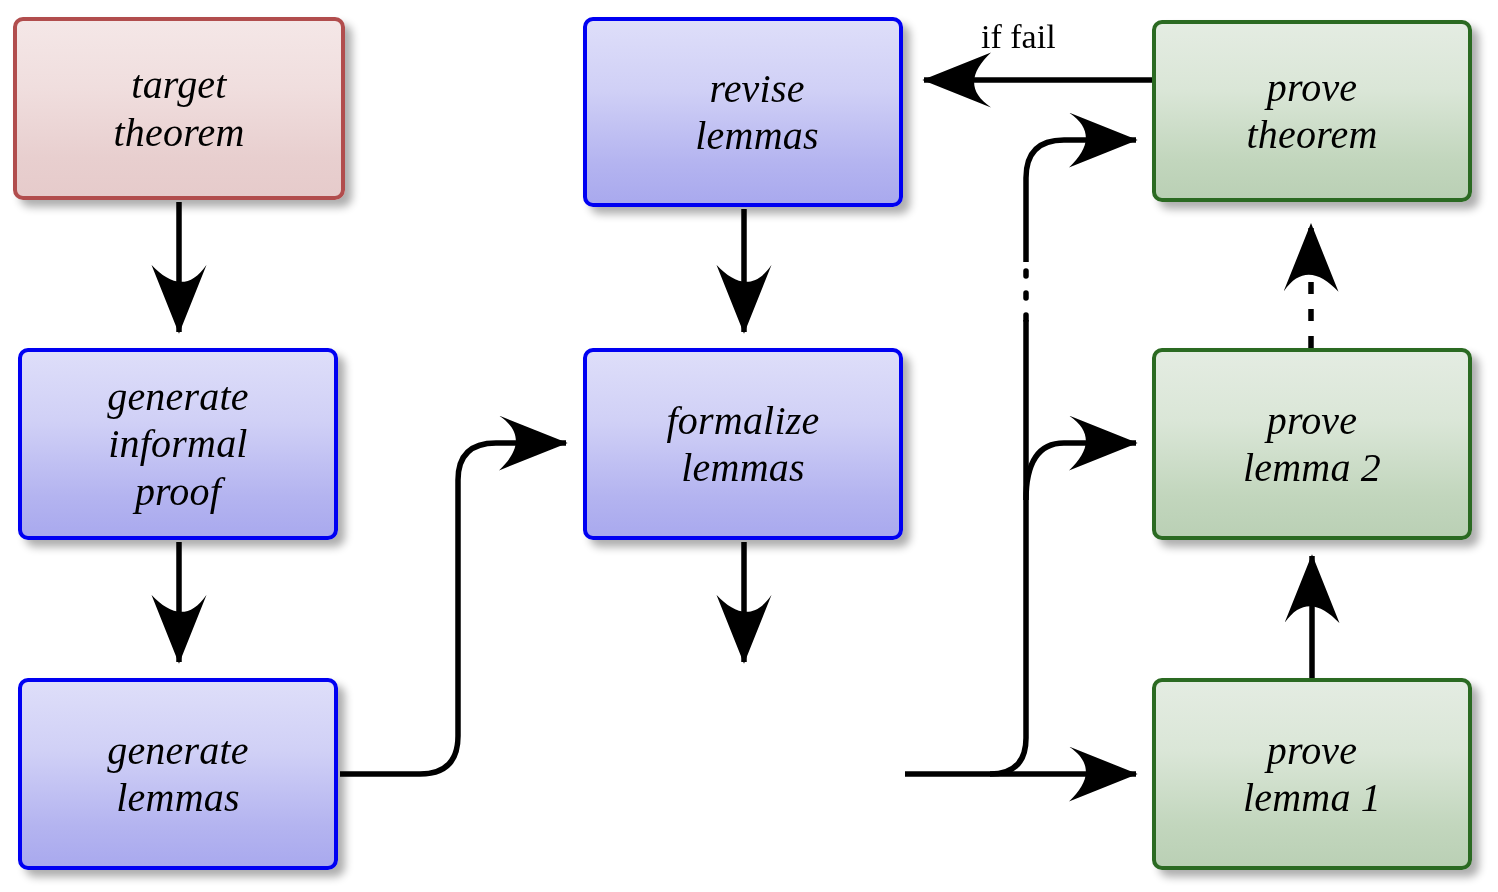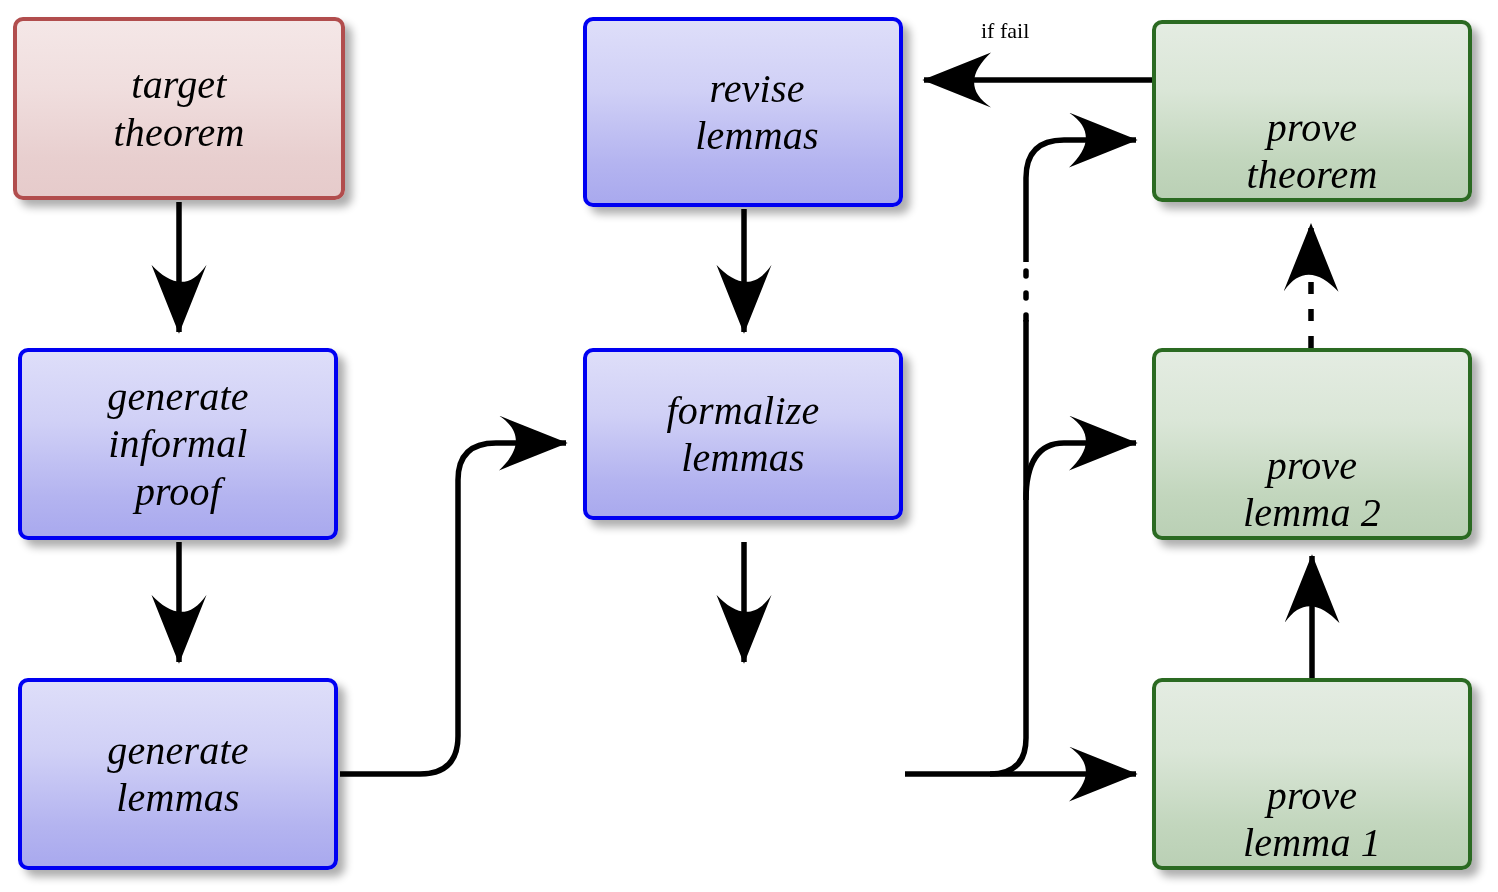--- a/index.html
+++ b/index.html
@@ -50,25 +50,24 @@
     border: 4px solid #0000f2;
     background: linear-gradient(to bottom, #dedef9 0%, #d0d0f6 38%, #b4b4f0 78%, #a9a9ee 100%);
   }
   .node.red {
     border: 4px solid #b14d4d;
     background: linear-gradient(to bottom, #f4e7e7 0%, #f0dede 38%, #e8cfcf 78%, #e6cbcb 100%);
   }
   .node.green {
     border: 4px solid #2b6a22;
     background: linear-gradient(to bottom, #e4ece2 0%, #dae6d7 38%, #c2d6bd 78%, #bad0b5 100%);
-    align-items: flex-end;
   }
   .edge-label {
     position: absolute;
-    font-size: 22px;
+    font-size: 34px;
     color: #000000;
     white-space: nowrap;
   }
 </style>
 </head>
 <body>
 
 <div id="canvas">
 
   <svg id="edge-layer" viewBox="0 0 1498 892" width="1498" height="892" xmlns="http://www.w3.org/2000/svg">
@@ -125,21 +124,21 @@
   <div class="node blue" style="left:18px; top:678px; width:320px; height:192px;">
     <span class="label">generate
 lemmas</span>
   </div>
 
   <div class="node blue" style="left:583px; top:17px; width:320px; height:190px;padding-left:28px;">
     <span class="label">revise
 lemmas</span>
   </div>
 
-  <div class="node blue" style="left:583px; top:348px; width:320px; height:172px;">
+  <div class="node blue" style="left:583px; top:348px; width:320px; height:192px;">
     <span class="label">formalize
 lemmas</span>
   </div>
 
 
   <div class="node green" style="left:1152px; top:20px; width:320px; height:182px;">
     <span class="label">prove
 theorem</span>
   </div>
 

